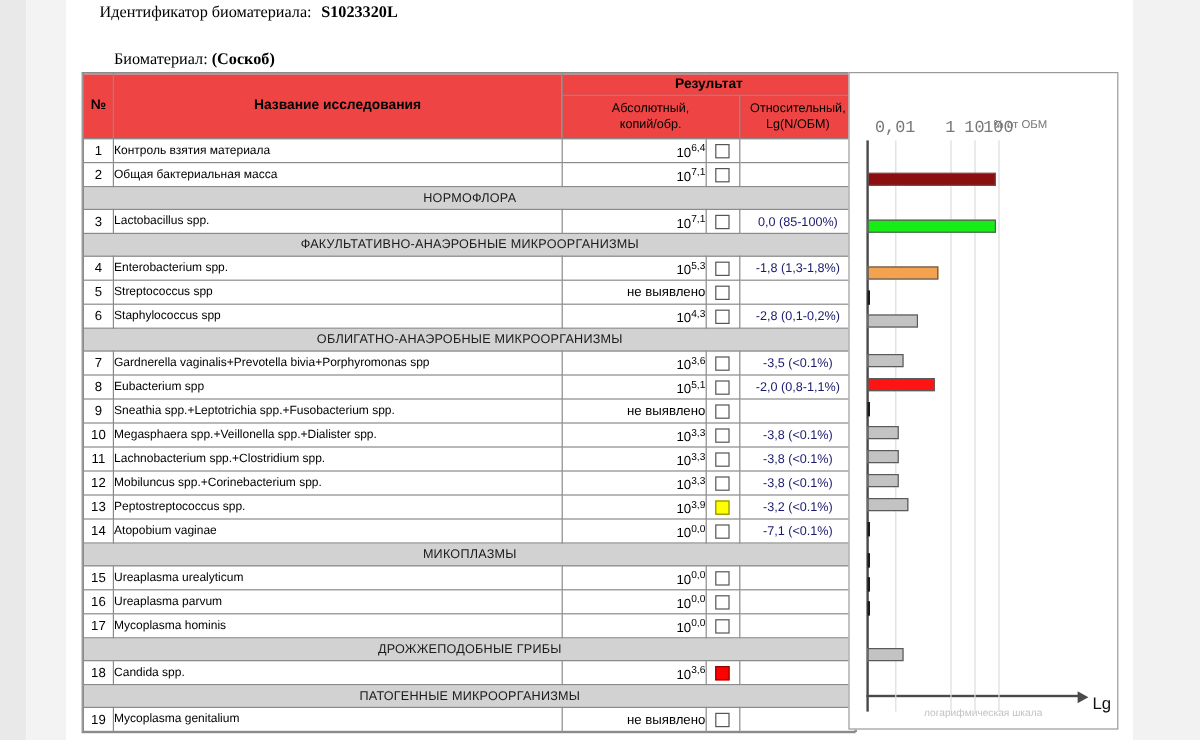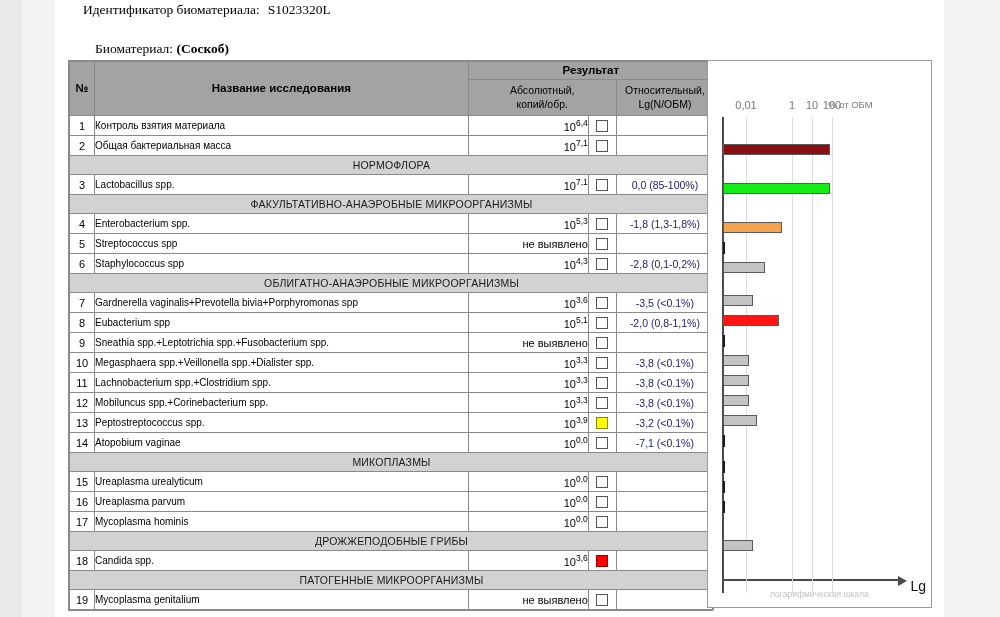--- a/index.html
+++ b/index.html
@@ -29,21 +29,21 @@
     background:#ffffff;
   }
 
   
   .hdr-ident{
     position:absolute; left:28px; top:2px;
     font-family:"Liberation Serif", serif;
     font-size:13.5px; color:#000;
     white-space:nowrap;
   }
-  .hdr-ident b{ font-weight:normal; margin-left:8px; }
+  .hdr-ident b{ font-weight:bold; margin-left:8px; }
   .hdr-title{
     position:absolute; left:0; top:17px; width:889px;
     text-align:center;
     font-family:"Liberation Serif", serif;
     font-weight:bold; font-size:16.5px; color:#000;
     white-space:nowrap;
   }
   .hdr-bio{
     position:absolute; left:0; top:41px; width:889px;
     text-align:left;
@@ -72,21 +72,21 @@
     vertical-align:middle;
   }
   
   col.c-num{ width:25px; }
   col.c-name{ width:373px; }
   col.c-abs{ width:120px; }
   col.c-chk{ width:28px; }
   col.c-rel{ width:97px; }
 
   thead th{
-    background:#a3a3a3;
+    background:#ef4444;
     font-weight:bold;
     color:#000;
     text-align:center;
     font-size:11.5px;
     line-height:1.15;
   }
   th.res-top{ height:18px; font-size:11.5px; }
   th.vcell{ height:54px; }
   th.sub{ height:36px; font-weight:normal; font-size:10.5px; line-height:1.25;}
 
@@ -170,24 +170,25 @@
     border-left:9px solid #4a4a4a;
   }
   .gridline{
     position:absolute;
     top:56px; width:1px; height:476px;
     background:#dcdcdc;
   }
   .ticklabel{
     position:absolute;
     top:38px;
-    font-size:11px;
+    font-size:14px;
     color:#777;
     white-space:nowrap;
     transform:translateX(-50%);
+    font-family:Liberation Mono, monospace;
   }
   .pct-label{
     position:absolute;
     top:38px; left:120px;
     font-size:9.5px; color:#777;
     white-space:nowrap;
   }
   .bar{
     position:absolute;
     height:11px;

